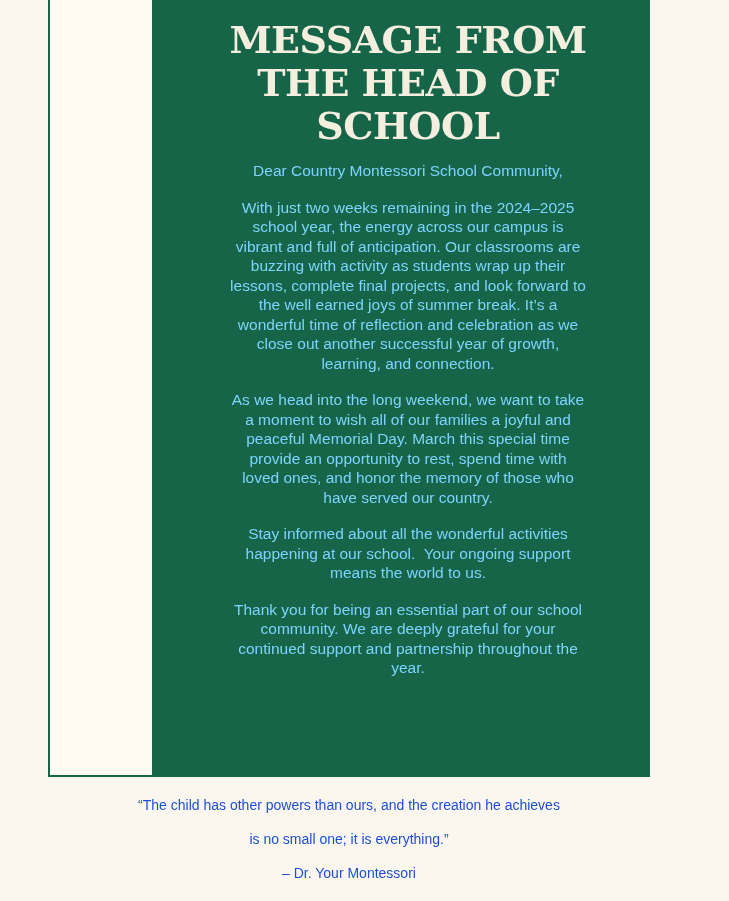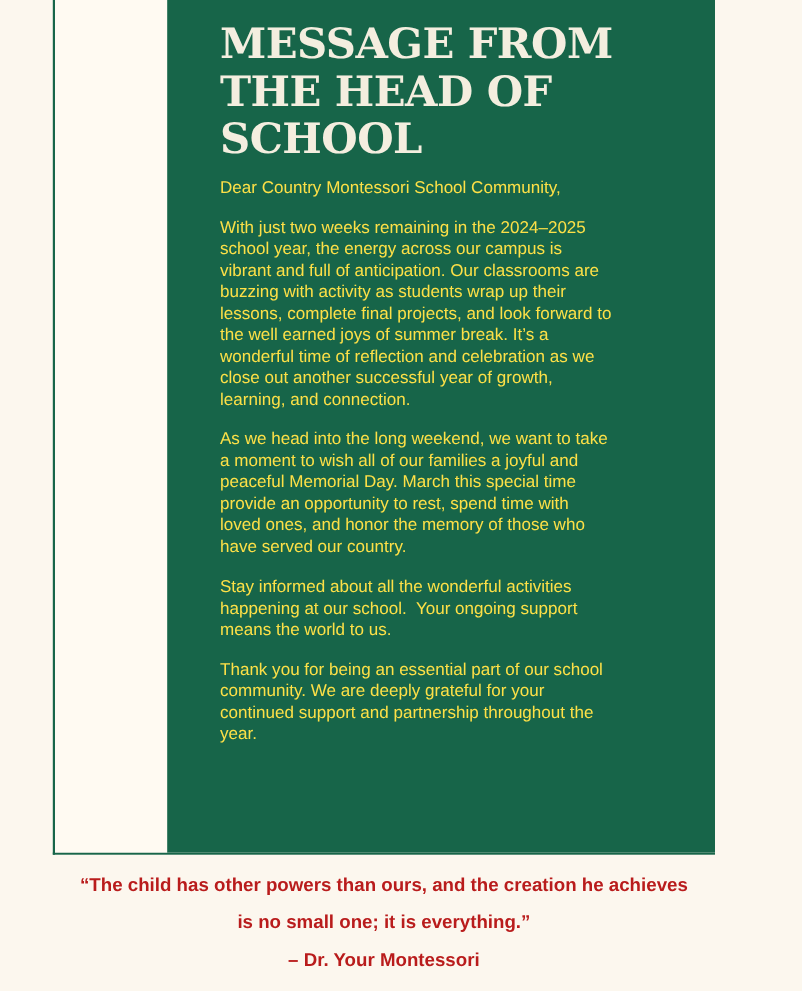--- a/index.html
+++ b/index.html
@@ -27,48 +27,48 @@
     width: 102px;
     flex: 0 0 102px;
     background: #FFFAF2;
   }
   .green-panel {
     flex: 1 1 auto;
     background: #176549;
     box-sizing: border-box;
     padding: 18px 34px 0 48px;
     overflow: hidden;
+    text-align: center;
   }
   .green-panel h1 {
     margin: 0 0 14px 0;
     font-family: "DejaVu Serif", serif;
     font-weight: bold;
     font-size: 38px;
     line-height: 43px;
     letter-spacing: -0.5px;
     color: #F4EEDF;
     white-space: pre-line;
   }
   .green-panel p {
     margin: 0 0 17px 0;
     font-size: 15.5px;
     line-height: 19.5px;
-    color: #fde047;
+    color: #7dd3fc;
     white-space: pre;
   }
   .quote-block {
     position: absolute;
     left: 48px;
     top: 788px;
     width: 602px;
     text-align: center;
-    color: #b91c1c;
-    font-size: 17px;
+    color: #1d4ed8;
+    font-size: 14px;
     line-height: 34px;
-    font-weight: bold;
   }
   .quote-block p {
     margin: 0;
     white-space: pre-line;
   }
 </style>
 </head>
 <body>
 
 <div class="page">

